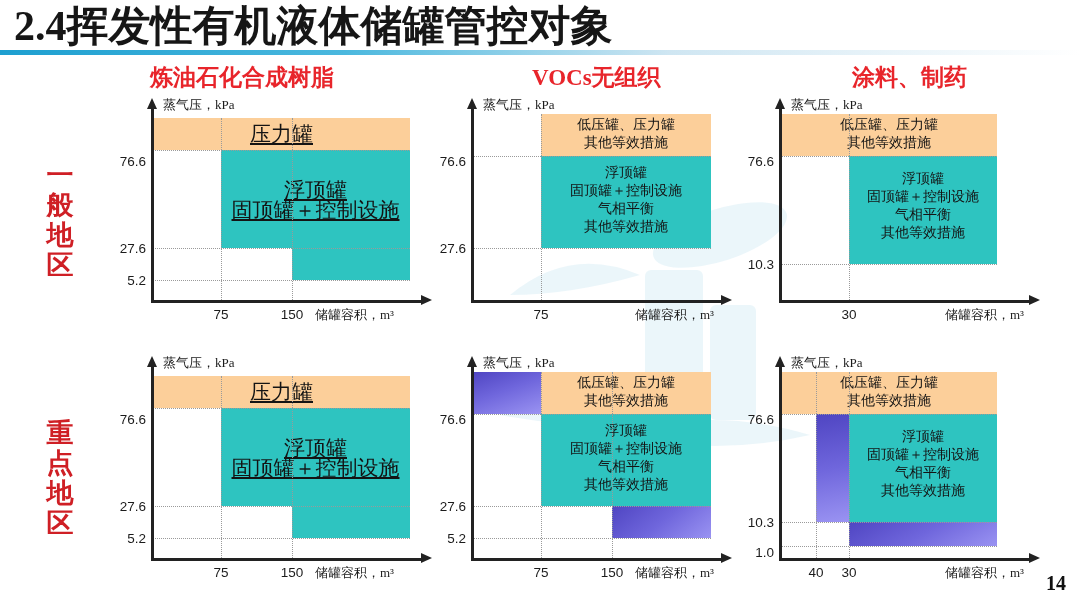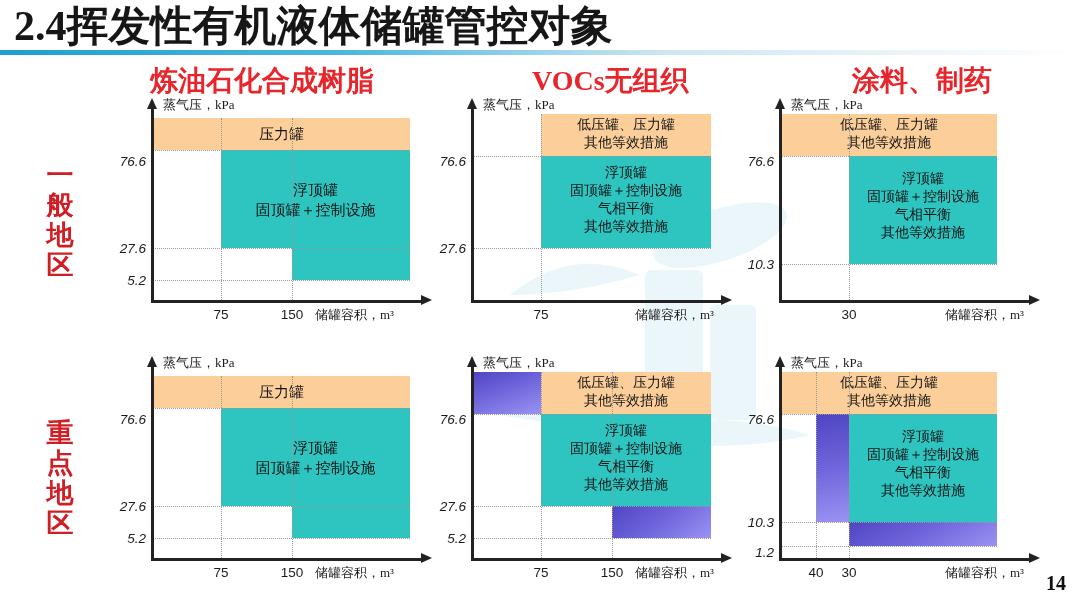--- a/index.html
+++ b/index.html
@@ -39,21 +39,21 @@
     font-family:"Liberation Serif", serif;
   }
   .rowlabel span{display:block;}
   #row-label-general{left:38px;top:160px;}
   #row-label-key{left:38px;top:418px;}
   
   .colhead{
     position:absolute;
     color:#e8252b;
     font-weight:700;
-    font-size:28px;
+    font-size:23px;
     white-space:nowrap;
     font-family:"Liberation Serif", serif;
   }
   
   .chart{position:absolute;}
   .axis-y{position:absolute;background:#222;width:2.5px;}
   .axis-x{position:absolute;background:#222;height:2.5px;}
   .arrow-up{
     position:absolute;width:0;height:0;
     border-left:5.5px solid transparent;
@@ -62,41 +62,41 @@
   }
   .arrow-right{
     position:absolute;width:0;height:0;
     border-top:5.5px solid transparent;
     border-bottom:5.5px solid transparent;
     border-left:11px solid #222;
   }
   .ylab{
     position:absolute;font-size:13.5px;color:#1b1b1b;
     font-family:"Liberation Sans", sans-serif;
-    text-align:right;white-space:nowrap;font-style:italic;
+    text-align:right;white-space:nowrap;
   }
   .xlab{
     position:absolute;font-size:13.5px;color:#1b1b1b;
     font-family:"Liberation Sans", sans-serif;
     text-align:center;white-space:nowrap;
   }
   .axis-title{
     position:absolute;font-size:13px;color:#1b1b1b;
     font-family:"Liberation Serif", serif;white-space:nowrap;
   }
   .gridline-h{position:absolute;height:0;border-top:1px dotted #9a9a9a;}
   .gridline-v{position:absolute;width:0;border-left:1px dotted #9a9a9a;}
   .region{position:absolute;}
   .region-text{
     position:absolute;left:0;right:0;
     text-align:center;color:#141414;
     font-family:"Liberation Serif", serif;
     line-height:19px;white-space:nowrap;
   }
-  .region-text.s15{font-size:15px;line-height:20px;}
+  .region-text.s15{font-size:21px;line-height:20px;text-decoration:underline;}
   .region-text.s14{font-size:14px;line-height:18.5px;}
   .pagenum{
     position:absolute;right:14px;bottom:12px;
     font-size:20px;font-weight:700;color:#111;
     font-family:"Liberation Serif", serif;
   }
 </style>
 </head>
 <body>
 
@@ -289,18 +289,18 @@
   <div class="gridline-v" style="left:816px;top:372px;height:186px;"></div>
   <div class="gridline-v" style="left:849px;top:372px;height:186px;"></div>
   <div class="axis-y" style="left:779px;top:366px;height:194px;"></div>
   <div class="arrow-up" style="left:775px;top:356px;"></div>
   <div class="axis-x" style="left:779px;top:558px;width:250px;"></div>
   <div class="arrow-right" style="left:1029px;top:553px;"></div>
   <div class="axis-title" style="left:791px;top:354px;">蒸气压，kPa</div>
   <div class="axis-title" style="left:945px;top:564px;">储罐容积，m³</div>
   <div class="ylab" style="left:728px;top:412px;width:46px;">76.6</div>
   <div class="ylab" style="left:728px;top:515px;width:46px;">10.3</div>
-  <div class="ylab" style="left:728px;top:545px;width:46px;">1.2</div>
+  <div class="ylab" style="left:728px;top:545px;width:46px;">1.0</div>
   <div class="xlab" style="left:796px;top:565px;width:40px;">40</div>
   <div class="xlab" style="left:829px;top:565px;width:40px;">30</div>
 </div>
 
 <div class="pagenum">14</div>
 
 </body></html>

